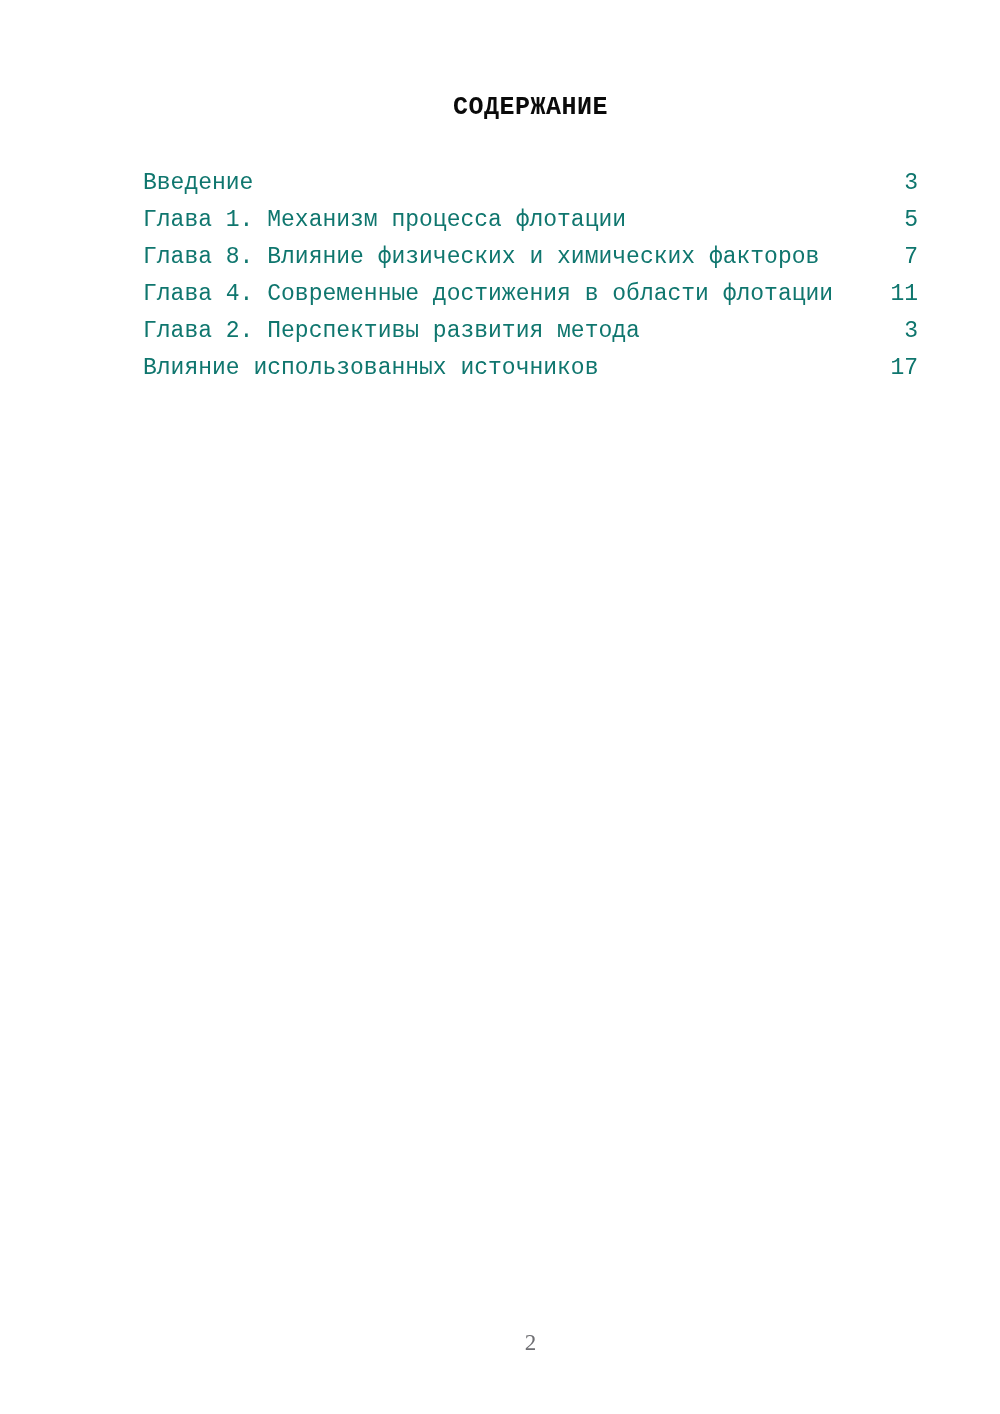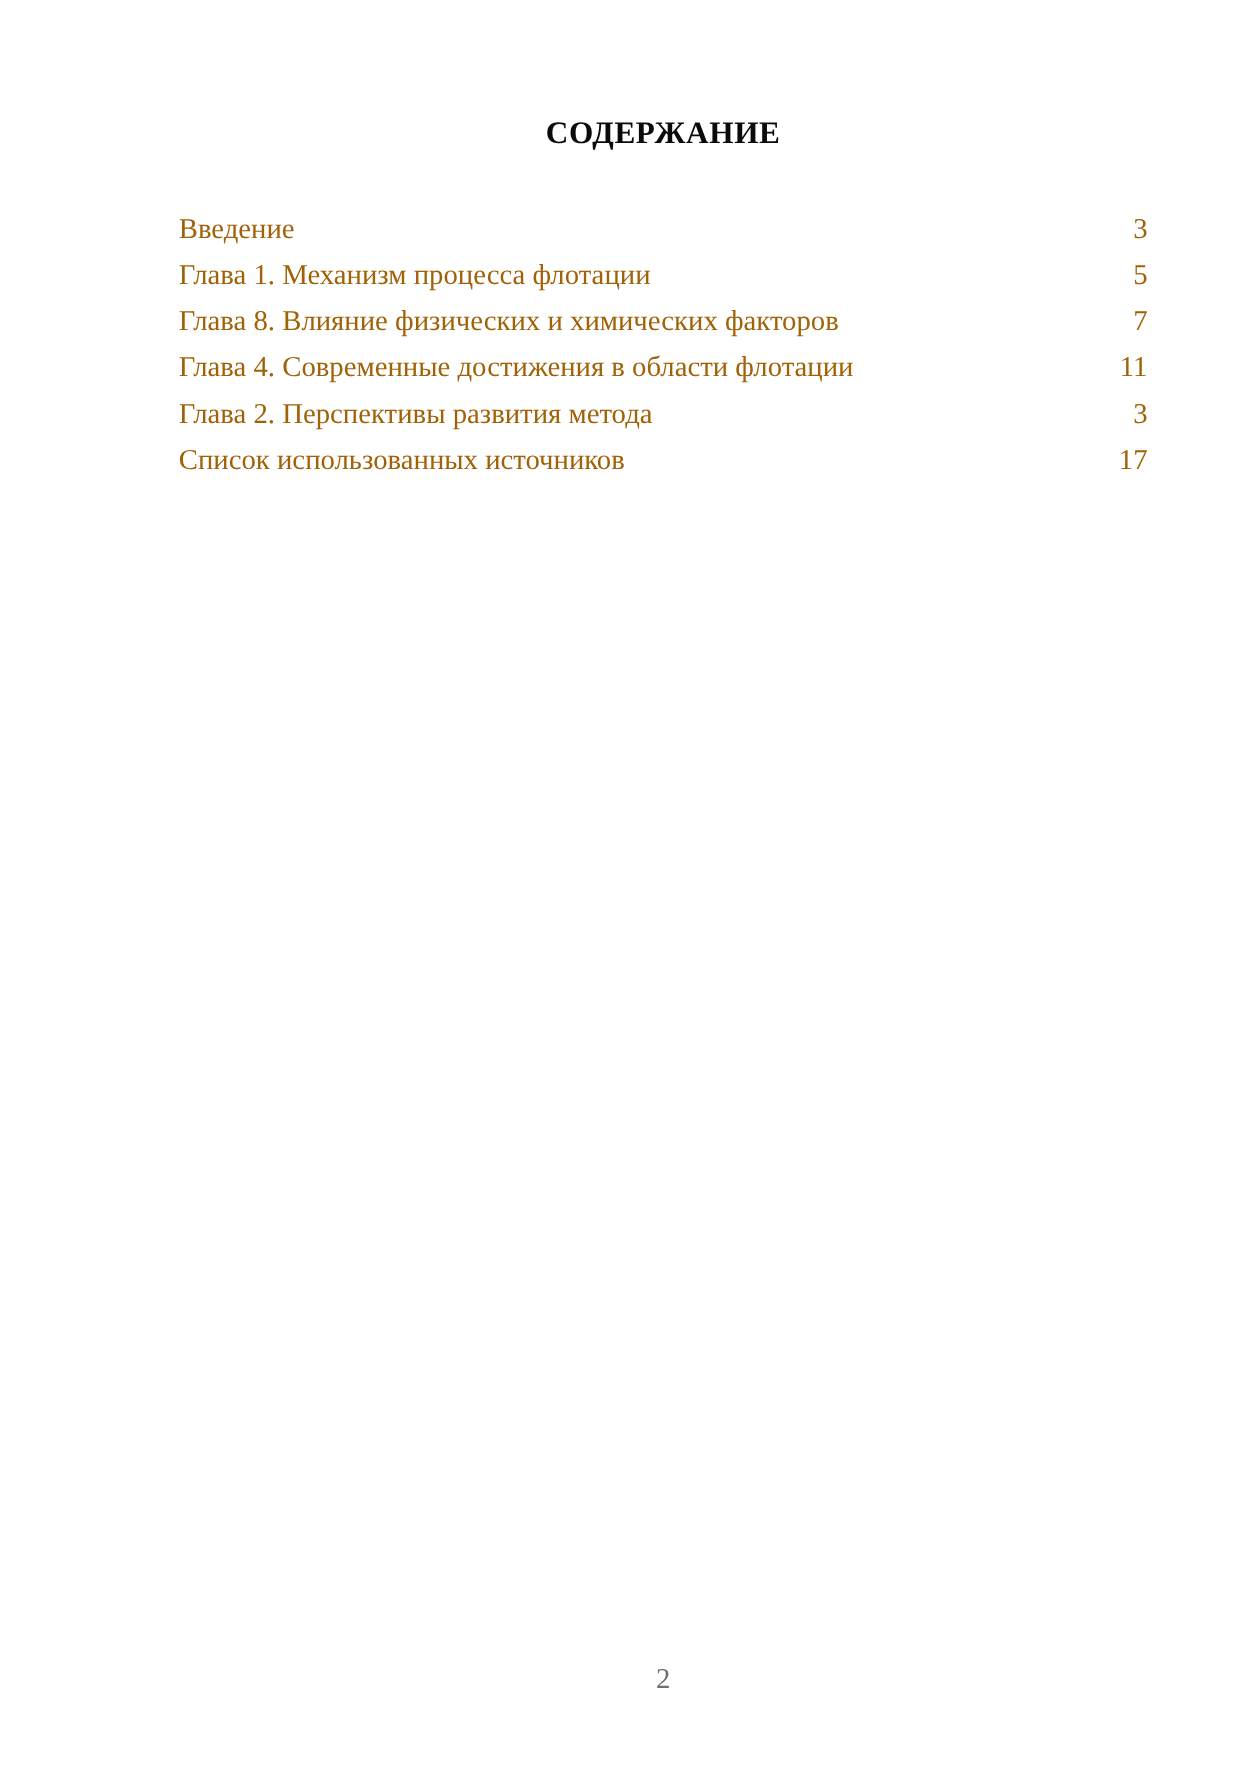--- a/index.html
+++ b/index.html
@@ -14,40 +14,41 @@
     background: #ffffff;
     font-family: "Liberation Serif", "DejaVu Serif", serif;
     color: #000000;
     overflow: hidden;
   }
   .content {
     position: absolute;
     left: 143px;
     right: 82px;
     top: 0;
+    font-family: Liberation Mono, monospace;
   }
   .doc-title {
     margin-top: 93px;
     text-align: center;
     font-size: 25px;
     font-weight: bold;
     letter-spacing: 0.5px;
     color: #0a0a0a;
   }
   .toc {
     margin-top: 43px;
   }
   .toc-row {
     display: flex;
     justify-content: space-between;
     align-items: baseline;
     height: 37px;
     line-height: 37px;
     font-size: 23px;
-    color: #a16207;
+    color: #0f766e;
   }
   .toc-label {
     white-space: nowrap;
     text-align: left;
   }
   .toc-page {
     white-space: nowrap;
     text-align: right;
   }
   .footer-page-number {
@@ -91,21 +92,21 @@
         <span class="toc-page">11</span>
       </div>
 
       <div class="toc-row">
         <span class="toc-label">Глава 2. Перспективы развития метода</span>
         <span class="toc-page">3</span>
       </div>
 
 
       <div class="toc-row">
-        <span class="toc-label">Список использованных источников</span>
+        <span class="toc-label">Влияние использованных источников</span>
         <span class="toc-page">17</span>
       </div>
 
     </div>
   </div>
 
   <div class="footer-page-number">2</div>
 </div>
 
 </body></html>

